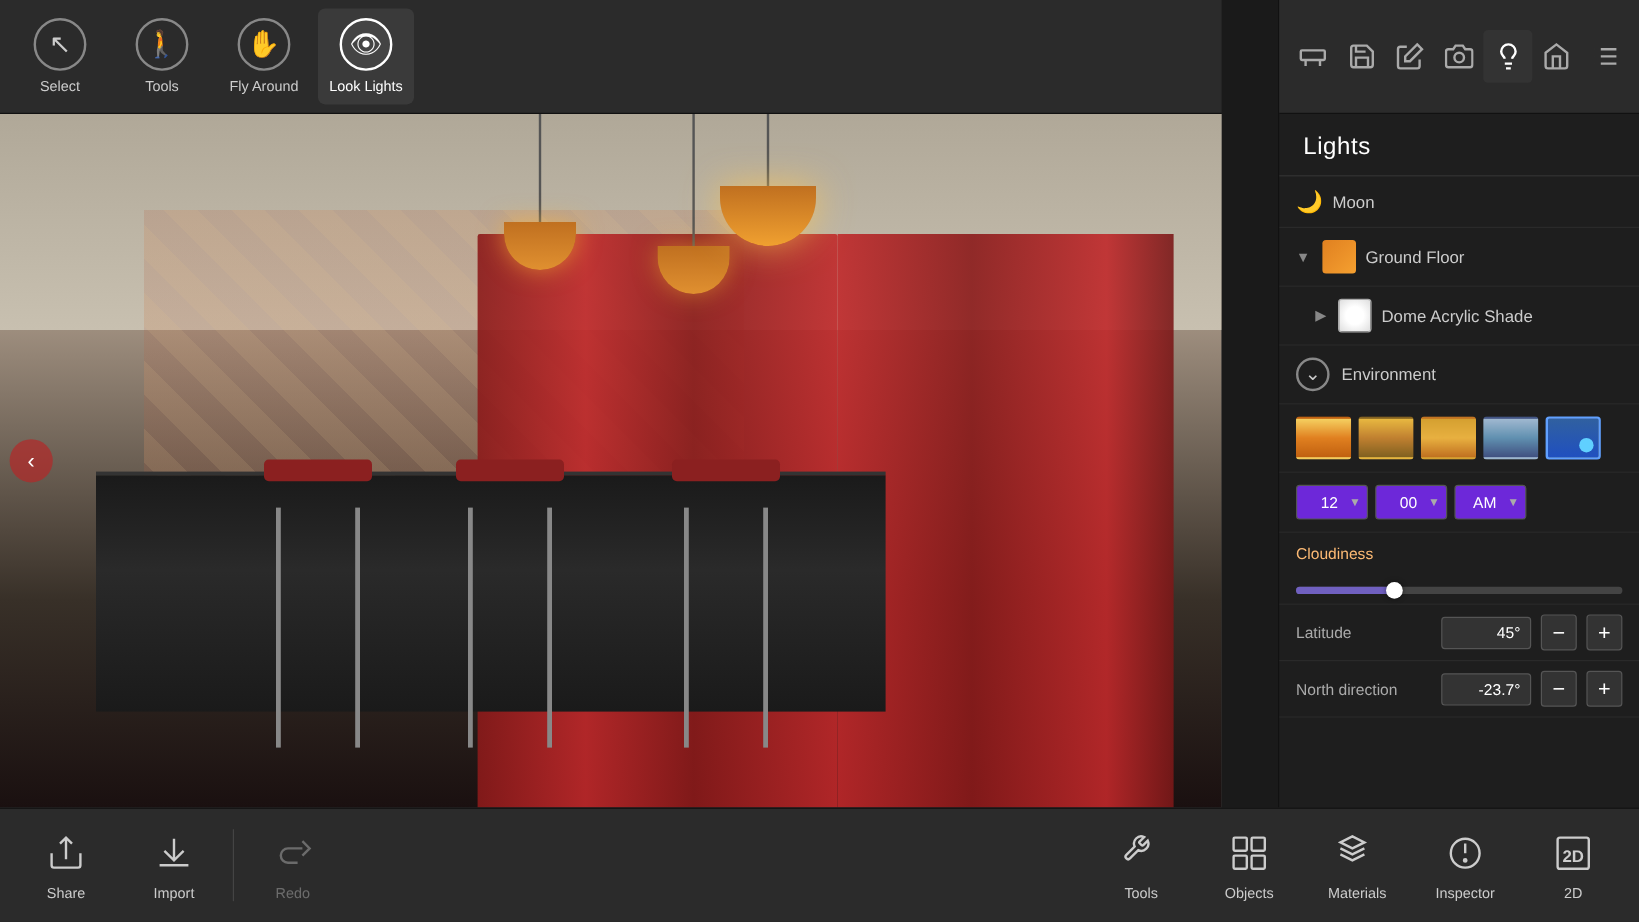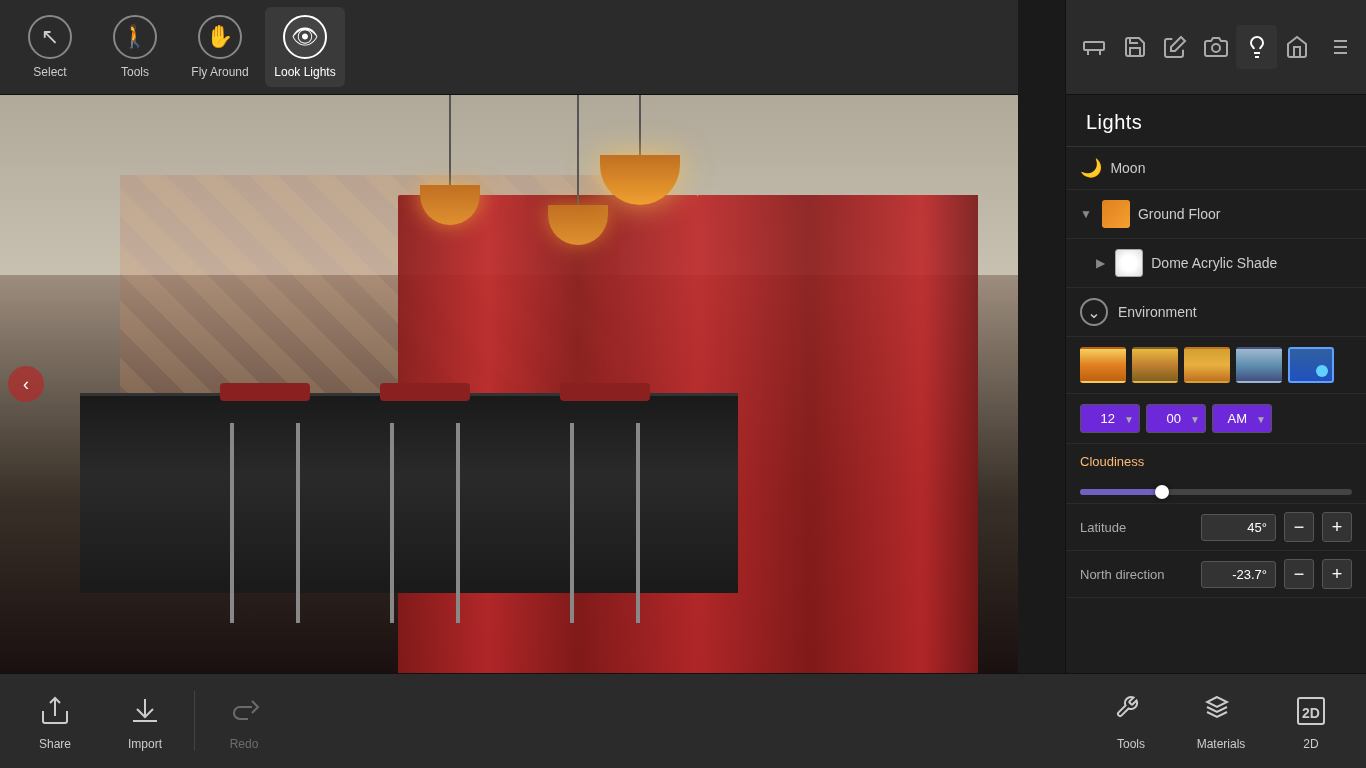--- a/index.html
+++ b/index.html
@@ -712,24 +712,45 @@
     <div class="bottom-icon">
       <svg width="32" height="32" viewBox="0 0 32 32" fill="none" stroke="currentColor" stroke-width="2">
         <path d="M14.7 6.3a1 1 0 000 1.4l1.6 1.6a1 1 0 001.4 0l3.77-3.77a6 6 0 01-7.94 7.94l-6.91 6.91a2.12 2.12 0 01-3-3l6.91-6.91a6 6 0 017.94-7.94l-3.76 3.77z"></path>
       </svg>
     </div>
     <span>Tools</span>
   </button>
   <button class="bottom-btn">
     <div class="bottom-icon">
       <svg width="32" height="32" viewBox="0 0 32 32" fill="none" stroke="currentColor" stroke-width="2">
+        <rect x="3" y="3" width="11" height="11" rx="1"></rect>
+        <rect x="18" y="3" width="11" height="11" rx="1"></rect>
+        <rect x="18" y="18" width="11" height="11" rx="1"></rect>
+        <rect x="3" y="18" width="11" height="11" rx="1"></rect>
+      </svg>
+    </div>
+    <span>Objects</span>
+  </button>
+  <button class="bottom-btn">
+    <div class="bottom-icon">
+      <svg width="32" height="32" viewBox="0 0 32 32" fill="none" stroke="currentColor" stroke-width="2">
         <path d="M12 2L2 7l10 5 10-5-10-5zM2 17l10 5 10-5M2 12l10 5 10-5"></path>
       </svg>
     </div>
     <span>Materials</span>
+  </button>
+  <button class="bottom-btn">
+    <div class="bottom-icon">
+      <svg width="32" height="32" viewBox="0 0 32 32" fill="none" stroke="currentColor" stroke-width="2">
+        <circle cx="16" cy="16" r="12"></circle>
+        <line x1="16" y1="8" x2="16" y2="16"></line>
+          <circle cx="16" cy="22" r="1" fill="currentColor"></circle>
+      </svg>
+    </div>
+    <span>Inspector</span>
   </button>
   <button class="bottom-btn">
     <div class="bottom-icon">
       <svg width="32" height="32" viewBox="0 0 32 32" fill="none" stroke="currentColor" stroke-width="2">
         <rect x="3" y="3" width="26" height="26" rx="2"></rect>
         <text x="7" y="23" font-size="14" fill="currentColor" stroke="none" font-family="sans-serif" font-weight="bold">2D</text>
       </svg>
     </div>
     <span>2D</span>
   </button>

